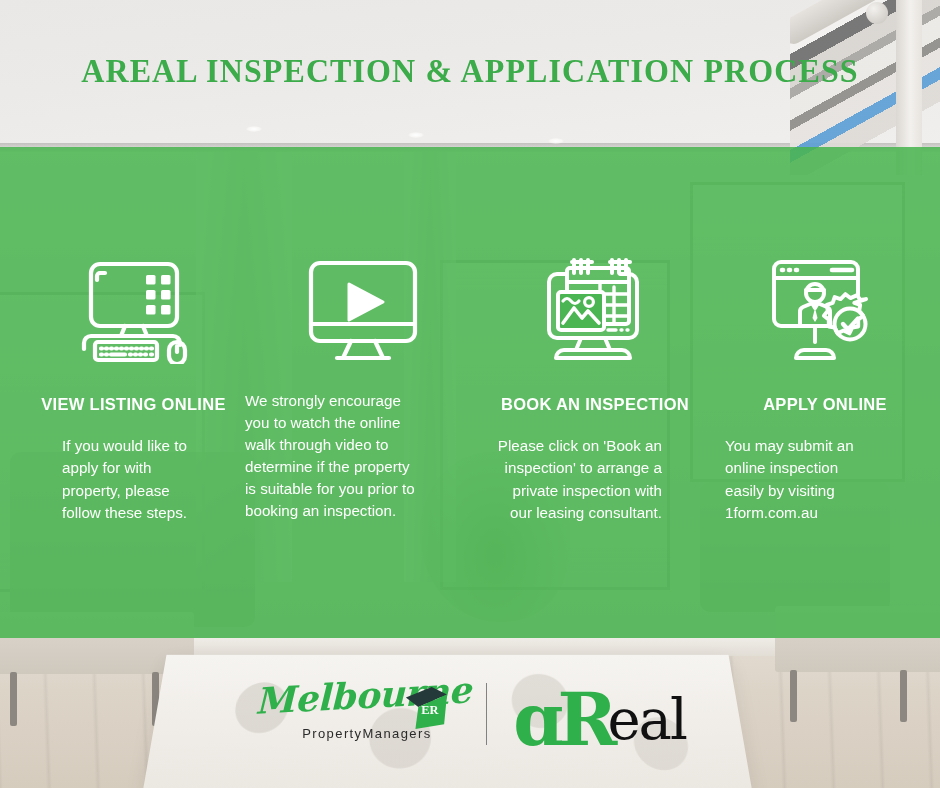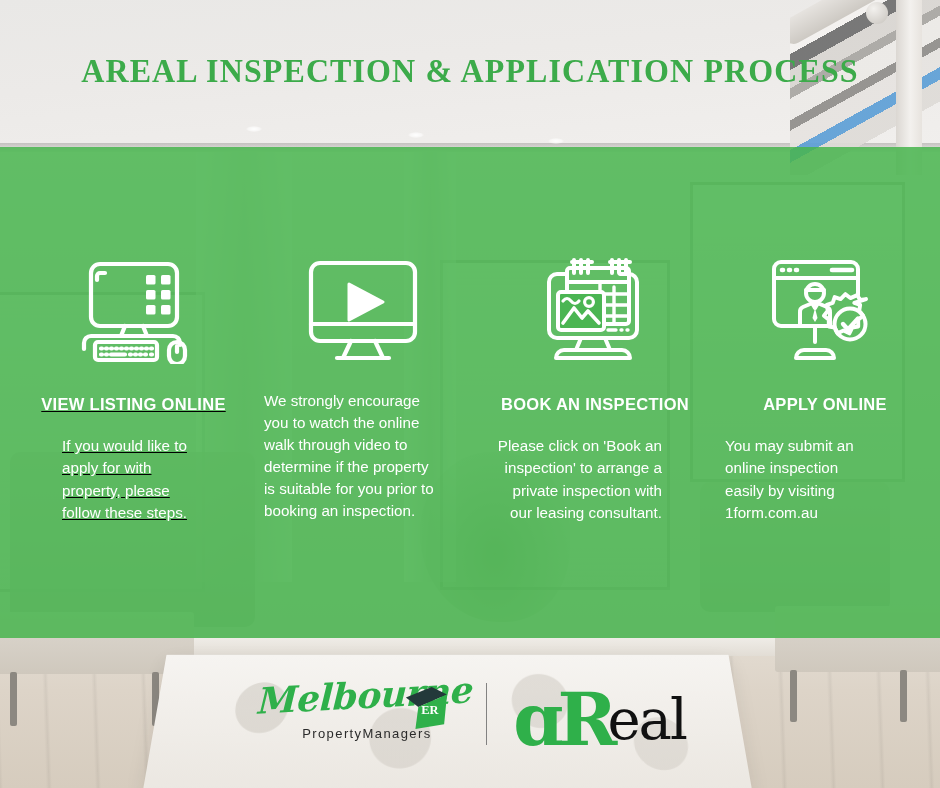--- a/index.html
+++ b/index.html
@@ -188,21 +188,21 @@
     width: 100%;
     display: flex;
     align-items: flex-start;
   }
   .col {
     position: relative;
     display: flex;
     flex-direction: column;
     align-items: center;
   }
-  .col-1 { width: 245px; padding-left: 22px; text-decoration: underline; }
+  .col-1 { width: 245px; padding-left: 22px; }
   .col-2 { width: 235px; }
   .col-3 { width: 230px; }
   .col-4 { width: 230px; }
 
   .icon-box {
     height: 118px;
     display: flex;
     align-items: center;
     justify-content: center;
   }
@@ -219,21 +219,21 @@
 
   .col-body {
     margin-top: 20px;
     font-size: 15.2px;
     line-height: 1.45;
     color: #ffffff;
     text-align: left;
     align-self: flex-start;
   }
   .col-1 .col-body { width: 140px; margin-left: 40px; }
-  .col-2 .col-body { width: 178px; margin-left: 19px; }
+  .col-2 .col-body { width: 178px; }
   .col-3 .col-body { width: 175px; margin-left: 7px; text-align: right; }
   .col-4 .col-body { width: 144px; margin-left: 15px; }
 
   
   .footer-logos {
     position: absolute;
     left: 0; top: 672px;
     width: 100%;
     display: flex;
     align-items: center;

